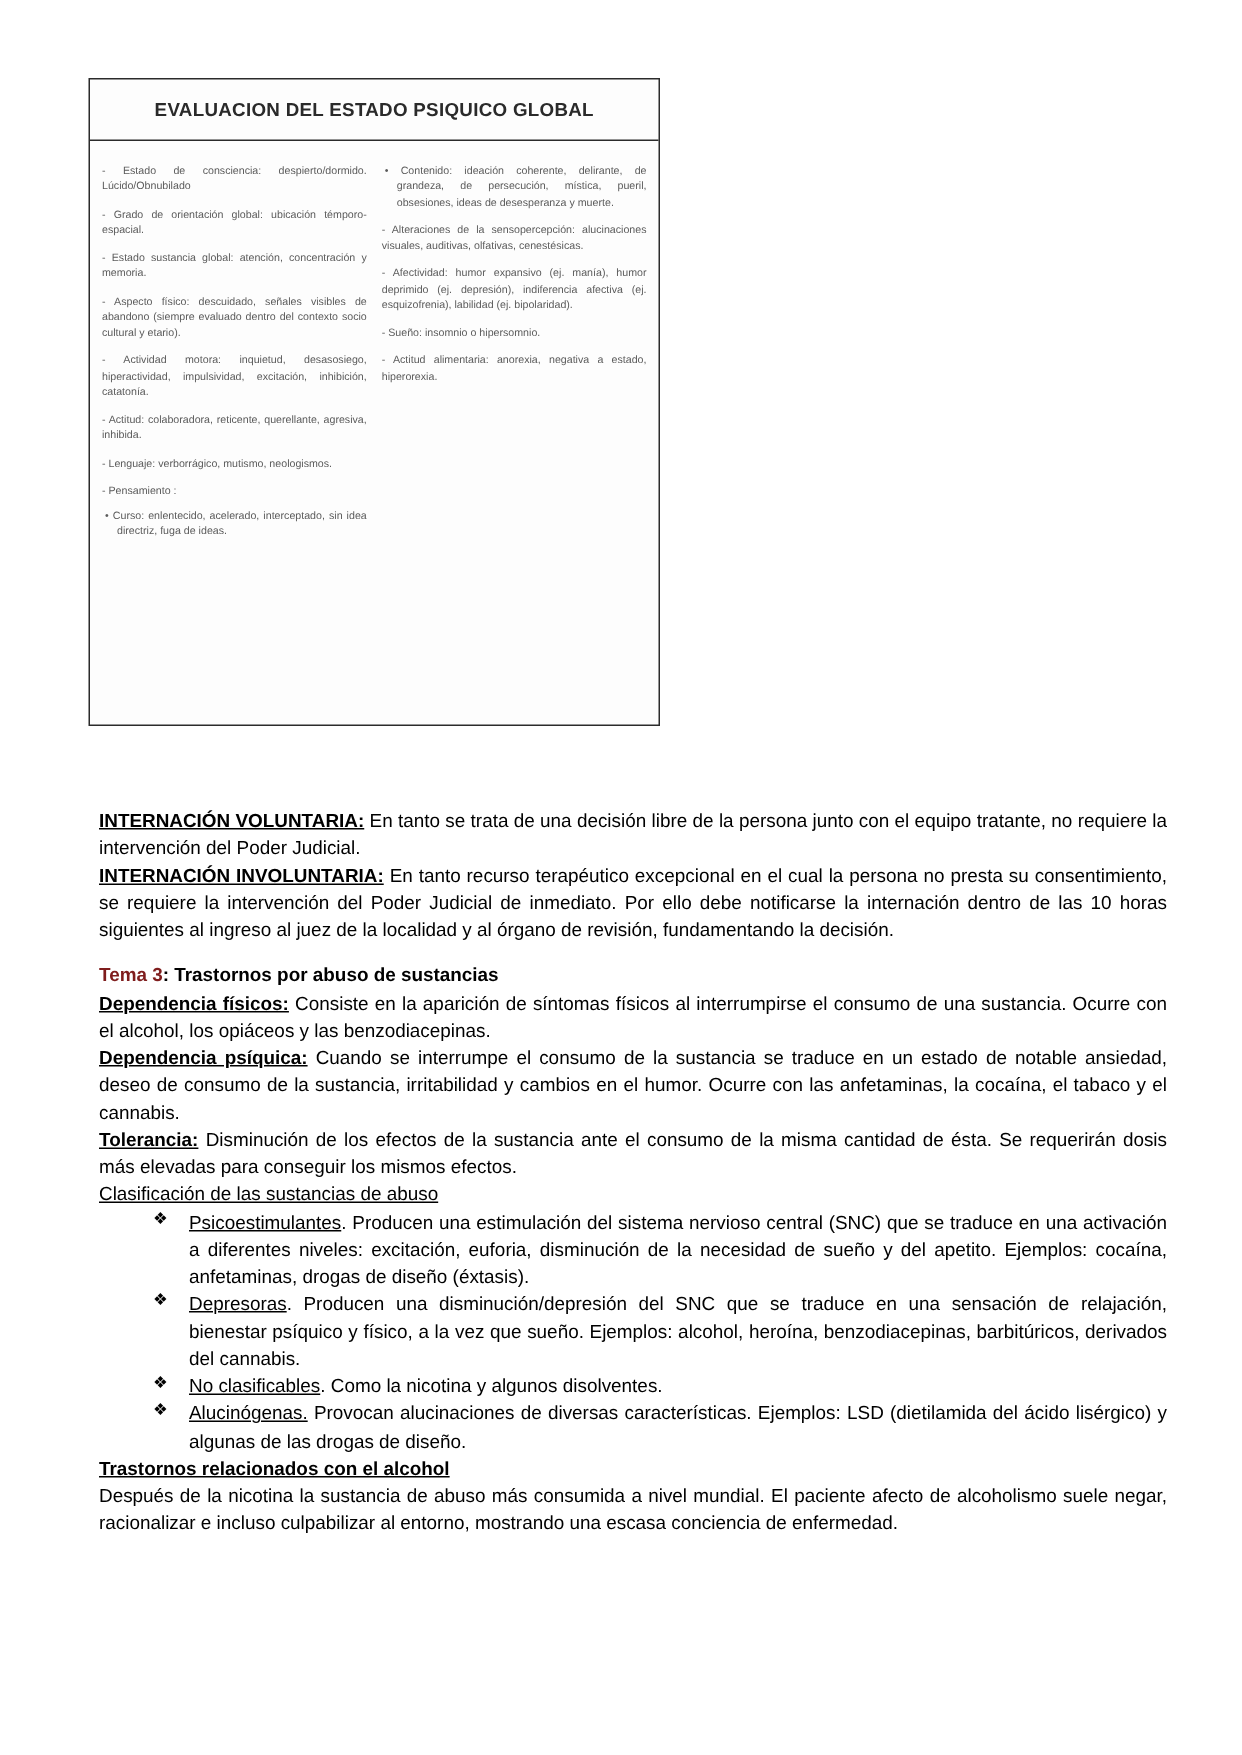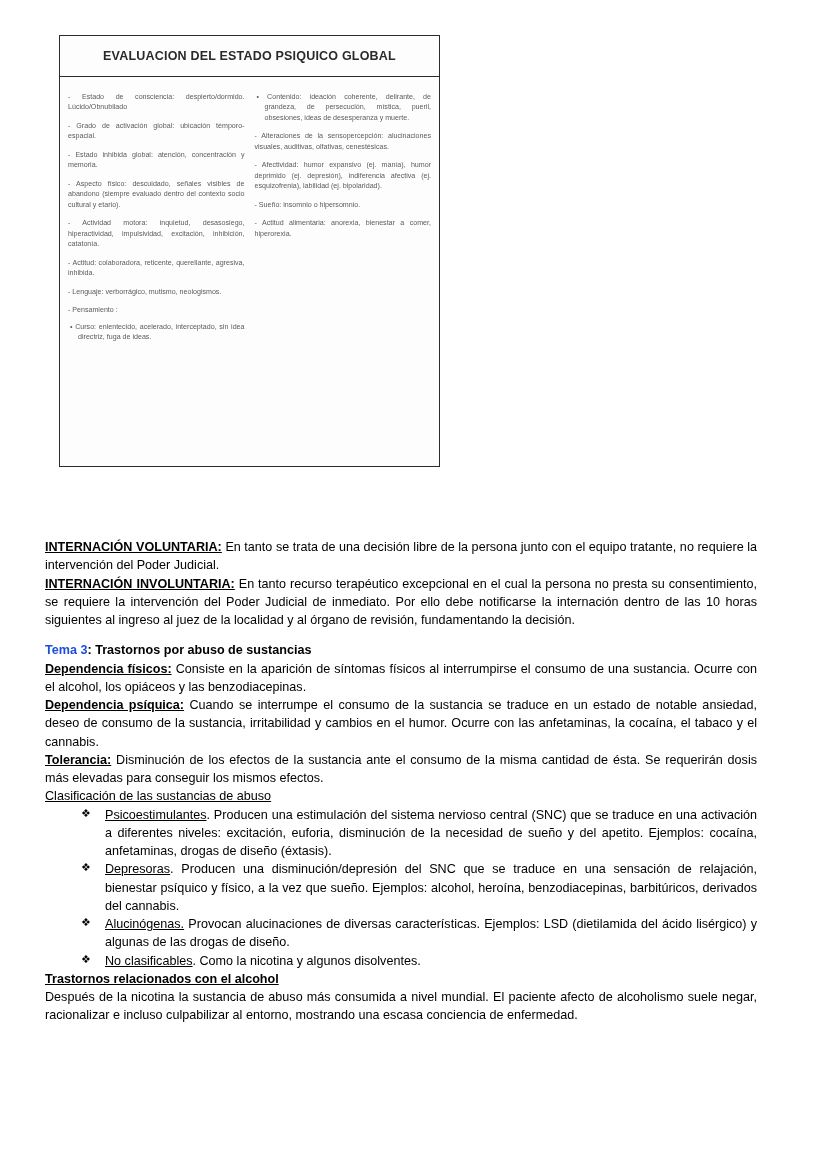--- a/index.html
+++ b/index.html
@@ -21,21 +21,21 @@
     width: 828px;
     height: 1170px;
     padding: 0;
     box-sizing: border-box;
   }
 
   
   .figure-wrap {
     position: absolute;
     left: 59px;
-    top: 35px;
+    top: 52px;
     width: 381px;
     height: 432px;
   }
   .figure-box {
     width: 100%;
     height: 100%;
     box-sizing: border-box;
     border: 1px solid #2b2b2b;
     background: #fdfdfd;
     position: relative;
@@ -80,33 +80,33 @@
     margin-left: 10px;
     text-indent: -8px;
   }
   .fig-col p.tight {
     margin-bottom: 6px;
   }
 
   
   .body {
     position: absolute;
-    left: 45px;
+    left: 66px;
     top: 538px;
     width: 712px;
     font-size: 12.6px;
     line-height: 1.45;
     text-align: justify;
   }
   .body p {
     margin: 0;
   }
   .u { text-decoration: underline; }
   .b { font-weight: bold; }
-  .red { color: #1d4ed8; font-weight: bold; }
+  .red { color: #7f1d1d; font-weight: bold; }
   .gap-sm { height: 12px; }
 
   ul.bullets {
     list-style: none;
     margin: 0;
     padding: 0 0 0 36px;
   }
   ul.bullets > li {
     position: relative;
     margin: 0 0 0 0;
@@ -127,35 +127,35 @@
 
 <div class="page">
 
   <div class="figure-wrap">
     <div class="figure-box">
       <div class="fig-title">EVALUACION DEL ESTADO PSIQUICO GLOBAL</div>
       <div class="fig-title-rule"></div>
       <div class="fig-cols">
         <div class="fig-col">
           <p>- Estado de consciencia: despierto/dormido. Lúcido/Obnubilado</p>
-          <p>- Grado de activación global: ubicación témporo-espacial.</p>
-          <p>- Estado inhibida global: atención, concentración y memoria.</p>
+          <p>- Grado de orientación global: ubicación témporo-espacial.</p>
+          <p>- Estado sustancia global: atención, concentración y memoria.</p>
           <p>- Aspecto físico: descuidado, señales visibles de abandono (siempre evaluado dentro del contexto socio cultural y etario).</p>
           <p>- Actividad motora: inquietud, desasosiego, hiperactividad, impulsividad, excitación, inhibición, catatonía.</p>
           <p>- Actitud: colaboradora, reticente, querellante, agresiva, inhibida.</p>
           <p>- Lenguaje: verborrágico, mutismo, neologismos.</p>
           <p class="tight">- Pensamiento :</p>
           <p class="bullet">• Curso: enlentecido, acelerado, interceptado, sin idea directriz, fuga de ideas.</p>
         </div>
         <div class="fig-col">
           <p class="bullet">• Contenido: ideación coherente, delirante, de grandeza, de persecución, mística, pueril, obsesiones, ideas de desesperanza y muerte.</p>
           <p>- Alteraciones de la sensopercepción: alucinaciones visuales, auditivas, olfativas, cenestésicas.</p>
           <p>- Afectividad: humor expansivo (ej. manía), humor deprimido (ej. depresión), indiferencia afectiva (ej. esquizofrenia), labilidad (ej. bipolaridad).</p>
           <p>- Sueño: insomnio o hipersomnio.</p>
-          <p>- Actitud alimentaria: anorexia, bienestar a comer, hiperorexia.</p>
+          <p>- Actitud alimentaria: anorexia, negativa a estado, hiperorexia.</p>
         </div>
       </div>
     </div>
   </div>
 
   <div class="body">
 
     <p><span class="u b">INTERNACIÓN VOLUNTARIA:</span><span> En tanto se trata de una decisión libre de la persona junto con el equipo tratante, no requiere la intervención del Poder Judicial.</span></p>
 
     <p><span class="u b">INTERNACIÓN INVOLUNTARIA:</span><span> En tanto recurso terapéutico excepcional en el cual la persona no presta su consentimiento, se requiere la intervención del Poder Judicial de inmediato. Por ello debe notificarse la internación dentro de las 10 horas siguientes al ingreso al juez de la localidad y al órgano de revisión, fundamentando la decisión.</span></p>
@@ -168,22 +168,22 @@
 
     <p><span class="u b">Dependencia psíquica:</span><span> Cuando se interrumpe el consumo de la sustancia se traduce en un estado de notable ansiedad, deseo de consumo de la sustancia, irritabilidad y cambios en el humor. Ocurre con las anfetaminas, la cocaína, el tabaco y el cannabis.</span></p>
 
     <p><span class="u b">Tolerancia:</span><span> Disminución de los efectos de la sustancia ante el consumo de la misma cantidad de ésta. Se requerirán dosis más elevadas para conseguir los mismos efectos.</span></p>
 
     <p class="u">Clasificación de las sustancias de abuso</p>
 
     <ul class="bullets">
       <li><span class="u">Psicoestimulantes</span><span>. Producen una estimulación del sistema nervioso central (SNC)  que se traduce en una activación a diferentes niveles: excitación, euforia, disminución de la necesidad de sueño y del apetito. Ejemplos: cocaína, anfetaminas, drogas de diseño (éxtasis).</span></li>
       <li><span class="u">Depresoras</span><span>. Producen una disminución/depresión del SNC que se traduce en una sensación de relajación, bienestar psíquico y físico, a la  vez que sueño. Ejemplos: alcohol, heroína, benzodiacepinas,  barbitúricos, derivados del cannabis.</span></li>
+      <li><span class="u">No clasificables</span><span>. Como la nicotina y algunos disolventes.</span></li>
       <li><span class="u">Alucinógenas.</span><span> Provocan alucinaciones de diversas características. Ejemplos: LSD (dietilamida del ácido lisérgico) y algunas de las drogas de diseño.</span></li>
-      <li><span class="u">No clasificables</span><span>. Como la nicotina y algunos disolventes.</span></li>
     </ul>
 
     <p class="u b">Trastornos relacionados con el alcohol</p>
 
     <p>Después de la nicotina la sustancia de abuso más consumida a nivel mundial. El paciente afecto de alcoholismo suele negar, racionalizar e incluso culpabilizar al entorno, mostrando una escasa conciencia de enfermedad.</p>
 
 
   </div>
 </div>
 

